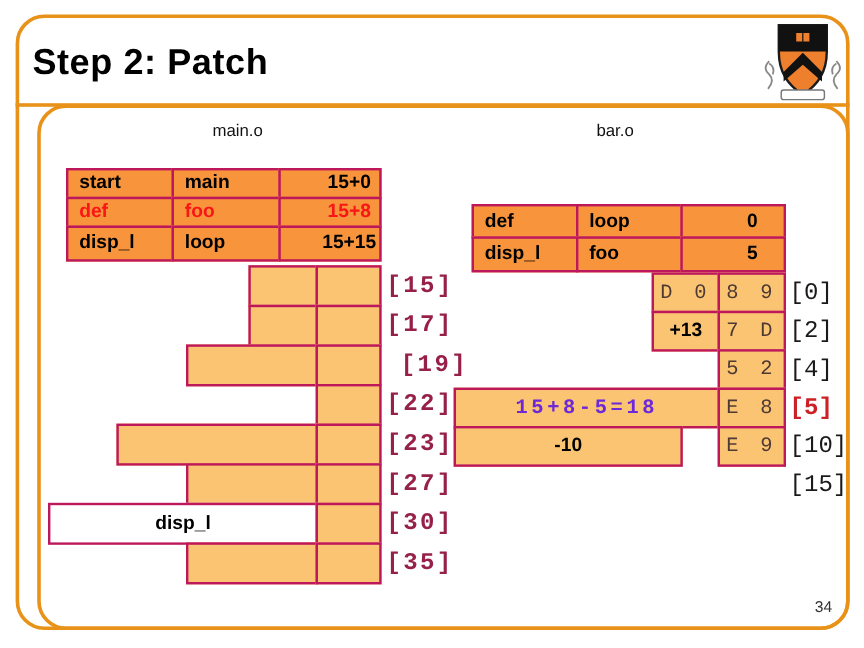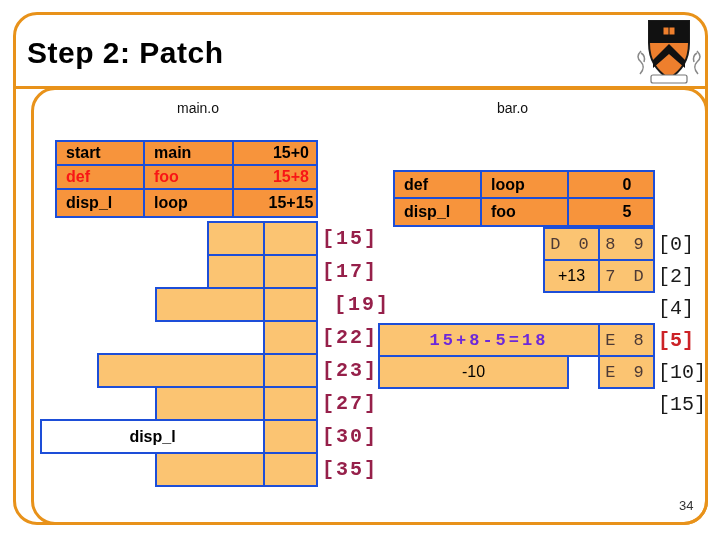--- a/index.html
+++ b/index.html
@@ -10,33 +10,33 @@
   .abs{position:absolute;box-sizing:border-box;}
   
   .outer-frame{left:13px;top:12px;width:695px;height:513px;border:3px solid #E8921A;border-radius:24px;}
   .inner-frame{left:31px;top:87px;width:677px;height:438px;border:3px solid #E8921A;border-radius:24px;}
   .title-sep{left:13px;top:86px;width:695px;height:3px;background:#E8921A;}
   
   .slide-title{left:27px;top:36px;font-size:30px;font-weight:bold;color:#000;letter-spacing:0.5px;}
   .obj-title{font-size:14px;color:#111;}
   .page-num{left:679px;top:498px;font-size:13px;color:#333;}
   
-  .cell{position:absolute;box-sizing:border-box;border:2px solid #1d4ed8;background:#FBC472;
+  .cell{position:absolute;box-sizing:border-box;border:2px solid #be185d;background:#FBC472;
         display:flex;align-items:center;}
   .cell.dark{background:#F7943C;}
   .cell.white{background:#ffffff;}
   .cell.pad{padding-left:9px;}
   .cell.center{justify-content:center;padding-left:32px;}
   .sym{font-size:16px;font-weight:bold;color:#000;}
   .sym.red{color:#F81616;}
   .hex{width:100%;text-align:center;font-family:"Liberation Mono",monospace;
        font-size:17px;color:#4D3A35;letter-spacing:4px;}
   .eq-red{width:100%;text-align:center;font-family:"Liberation Mono",monospace;
           font-size:17px;font-weight:bold;color:#6d28d9;letter-spacing:3px;}
-  .num-black{width:100%;text-align:center;font-size:16px;font-weight:normal;color:#000;}
+  .num-black{width:100%;text-align:center;font-size:16px;font-weight:bold;color:#000;}
   .patch-name{width:100%;text-align:center;font-size:16px;font-weight:bold;color:#000;}
   
   .addr-l{position:absolute;left:322px;font-family:"Liberation Mono",monospace;
           font-size:20px;font-weight:bold;color:#96204A;letter-spacing:2px;white-space:nowrap;}
   .addr-r{position:absolute;left:658px;font-family:"Liberation Mono",monospace;
           font-size:20px;color:#1A1A1A;white-space:nowrap;}
   .addr-r.red{color:#CC2227;font-weight:bold;}
 </style>
 </head>
 <body>
@@ -155,20 +155,23 @@
   <div class="addr-r" style="top:233px;">[0]</div>
 
   <div class="cell" style="left:543px;top:259px;width:57px;height:34px;">
       <span class="num-black">+13</span>
     </div>
   <div class="cell" style="left:598px;top:259px;width:57px;height:34px;">
       <span class="hex">7 D</span>
     </div>
   <div class="addr-r" style="top:265px;">[2]</div>
 
+  <div class="cell" style="left:598px;top:291px;width:57px;height:34px;">
+      <span class="hex">5 2</span>
+    </div>
   <div class="addr-r" style="top:297px;">[4]</div>
 
   <div class="cell" style="left:378px;top:323px;width:222px;height:34px;">
       <span class="eq-red">15+8-5=18</span>
     </div>
   <div class="cell" style="left:598px;top:323px;width:57px;height:34px;">
       <span class="hex">E 8</span>
     </div>
   <div class="addr-r red" style="top:329px;">[5]</div>
 

